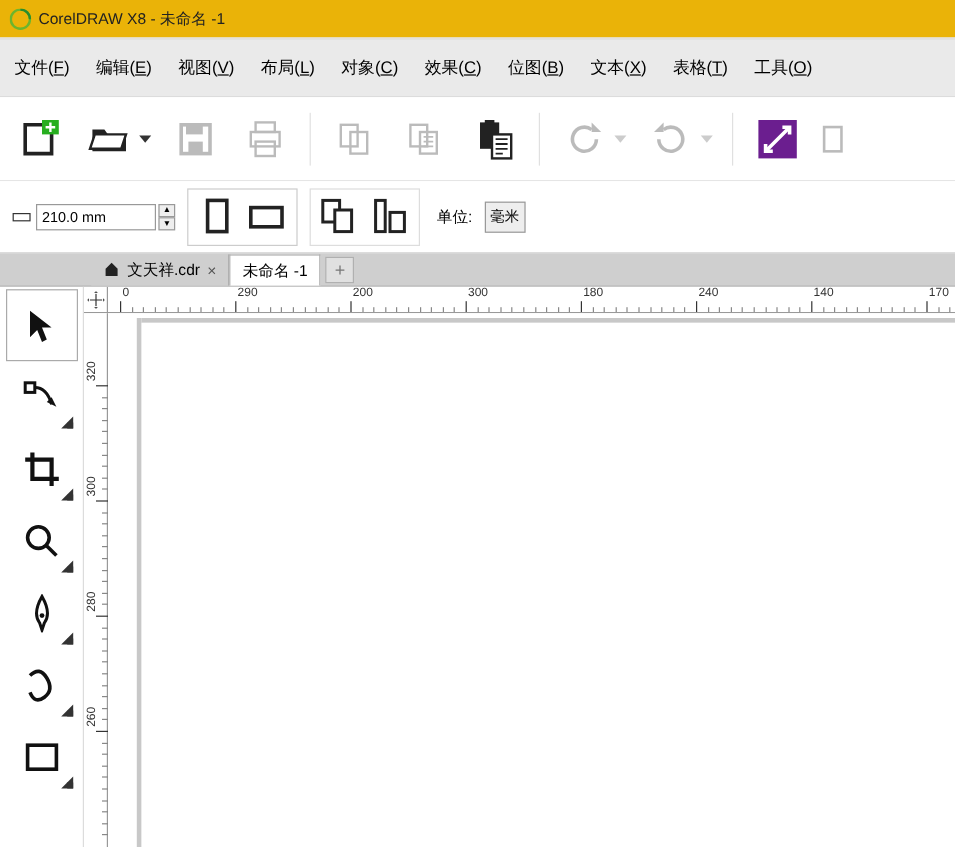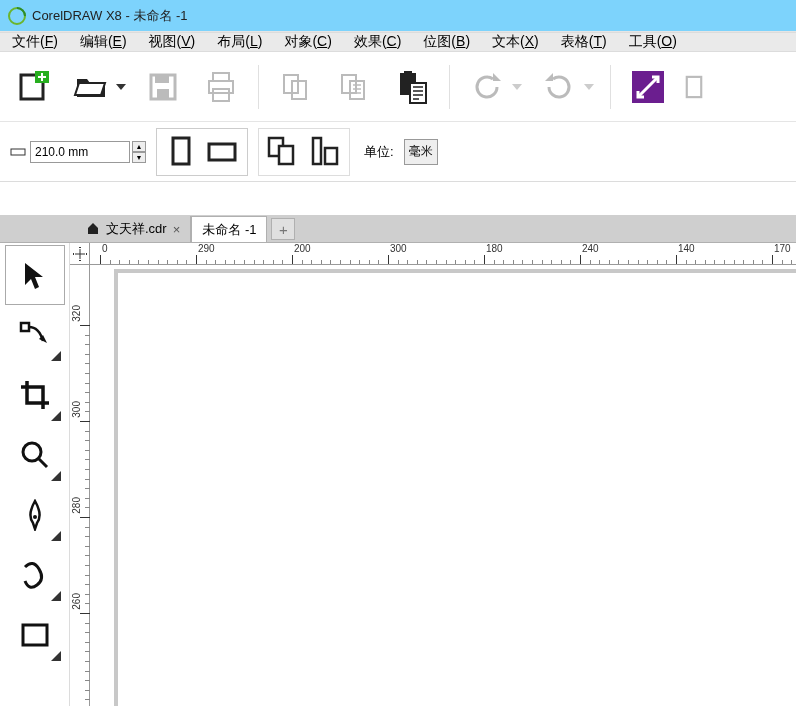--- a/index.html
+++ b/index.html
@@ -7,33 +7,33 @@
   font-family: "Microsoft YaHei", "SimSun", sans-serif;
   font-size: 13px;
   background: #fff;
   width: 796px;
   height: 706px;
   overflow: hidden;
   color: #000;
 }
 .titlebar {
   height: 32px;
-  background: #7dd3fc;
+  background: #eab308;
   display: flex;
   align-items: center;
   padding: 12px 8px;
   gap: 6px;
   border-bottom: 1px solid #e5e5e5;
 }
 .titlebar .logo {
   width: 18px; height: 18px;
 }
 .titlebar .title { font-size: 13px; color: #222; }
 .menubar {
-  height: 20px;
+  height: 49px;
   background: #eaeaea;
   display: flex;
   align-items: center;
   padding: 0 12px;
   gap: 22px;
   font-size: 14px;
   border-top: 1px solid #dcdcdc;
   border-bottom: 1px solid #dcdcdc;
 }
 .menubar span { cursor: default; }
@@ -126,21 +126,20 @@
   display:flex; align-items:center; font-size:12px;
 }
 
 .tabbar {
   height: 28px;
   background: #cfcfcf;
   display: flex;
   align-items: flex-end;
   padding-left: 76px;
   border-bottom: 1px solid #b0b0b0;
-  margin-top: 33px;
 }
 .tab {
   height: 26px;
   background: #cfcfcf;
   display: flex;
   align-items: center;
   padding: 0 10px;
   gap: 6px;
   font-size: 13px;
   border-right: 1px solid #b0b0b0;

